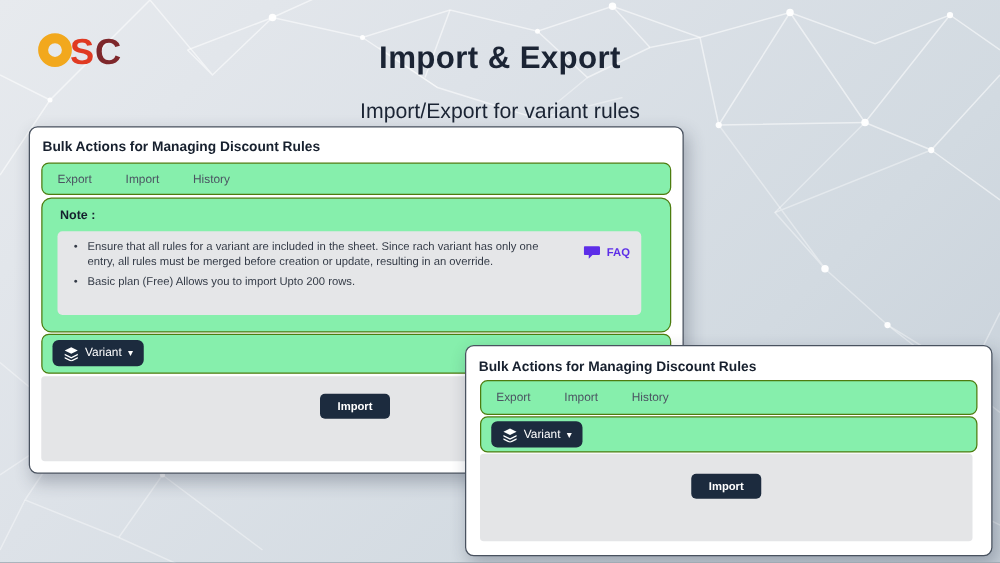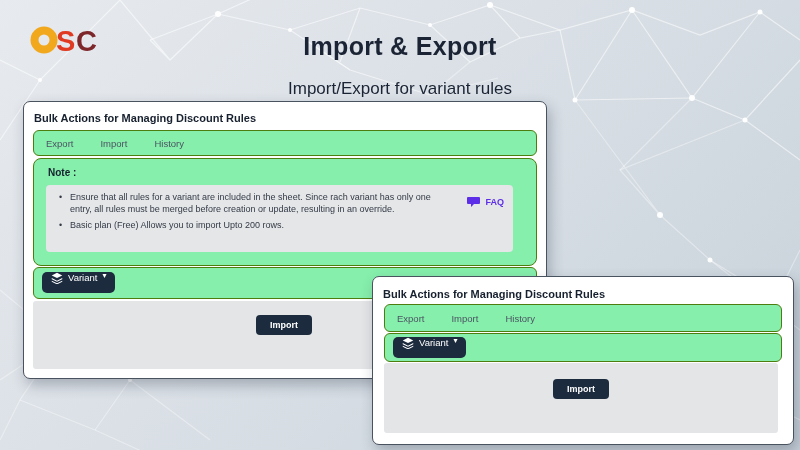--- a/index.html
+++ b/index.html
@@ -40,21 +40,21 @@
   .note-label{position:absolute;left:14px;top:8px;font-size:10px;font-weight:700;color:#15202e;}
   .note-gray{position:absolute;left:12px;top:26px;width:467px;height:67px;background:#e5e6e8;border-radius:4px;}
   .note-gray ul{margin:0;padding:7px 64px 0 24px;list-style:none;}
   .note-gray li{position:relative;font-size:9px;line-height:11.5px;color:#333a46;margin-bottom:5px;}
   .note-gray li::before{content:"•";position:absolute;left:-11px;top:0;color:#333a46;}
   .faq{position:absolute;right:9px;top:11px;display:flex;align-items:center;gap:5px;cursor:pointer;margin-left:43px;}
   .faq span{font-size:9px;font-weight:700;color:#5d2ee8;}
 
   .variant-box-l{left:9px;top:165px;width:502px;height:30px;}
   .variant-btn{
-    display:inline-flex;align-items:flex-start;gap:5px;margin:4px 0 0 8px;height:21px;
+    display:inline-flex;align-items:center;gap:5px;margin:4px 0 0 8px;height:21px;
     background:#1c2b3e;color:#fff;border:none;border-radius:5px;padding:0 9px;
     font-family:"Liberation Sans",sans-serif;font-size:9.5px;font-weight:500;cursor:pointer;
   }
   .caret{font-size:8px;line-height:1;}
 
   .gray-panel{position:absolute;background:#e4e5e7;border-radius:3px;text-align:center;}
   .gray-panel-l{left:9px;top:199px;width:502px;height:68px;}
   .gray-panel-r{left:11px;top:86px;width:394px;height:70px;}
   .import-btn{
     background:#1c2b3e;color:#fff;border:none;border-radius:4px;height:20px;padding:0 14px;

